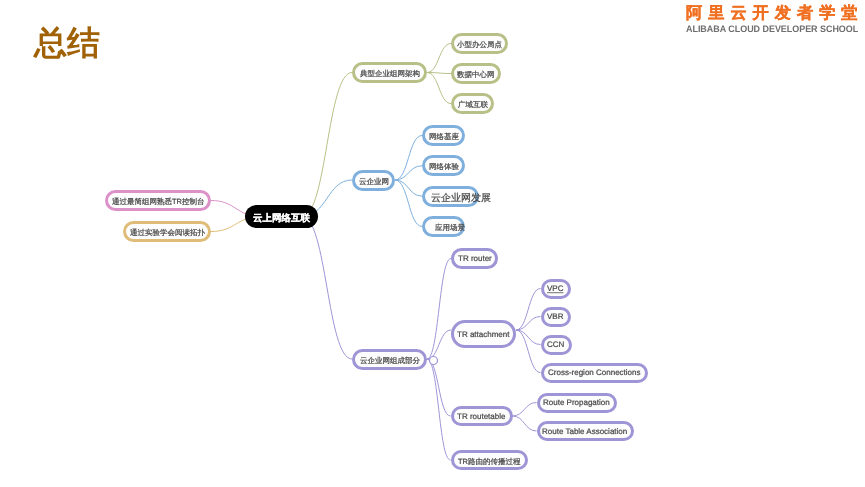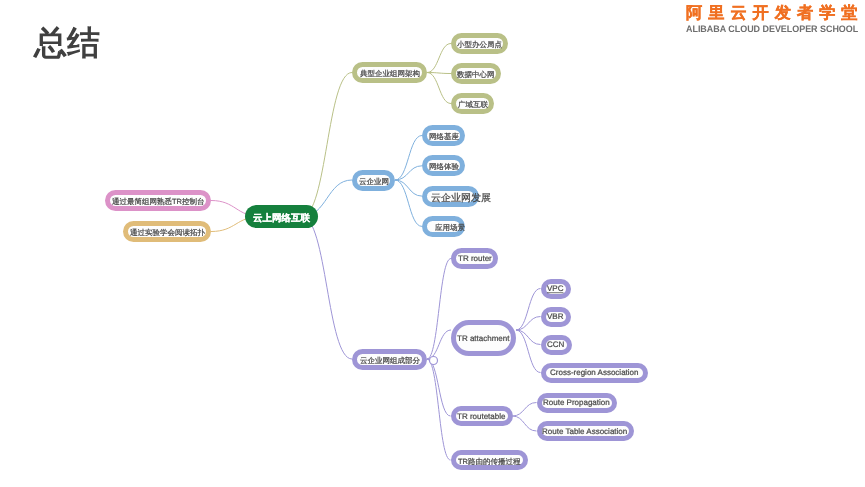--- a/index.html
+++ b/index.html
@@ -2,27 +2,27 @@
 <html><head>
 <meta charset="utf-8">
 <title>总结</title>
 <style>
   html,body{margin:0;padding:0;}
   *{-webkit-font-smoothing:antialiased;-moz-osx-font-smoothing:grayscale;
     text-rendering:geometricPrecision;}
   body{width:865px;height:487px;background:#fff;overflow:hidden;
        font-family:"Liberation Sans",sans-serif;position:relative;}
   #slide{position:absolute;left:0;top:0;width:865px;height:487px;background:#ffffff;}
-  #title{position:absolute;left:34px;top:26px;transform:translateZ(0);font-size:33px;font-weight:bold;color:#404040;
+  #title{position:absolute;left:34px;top:26px;transform:translateZ(0);font-size:33px;font-weight:bold;color:#a16207;
          letter-spacing:0px;line-height:33px;font-family:"Liberation Sans",sans-serif;}
   #logo{position:absolute;left:686px;top:5px;width:174px;text-align:left;}
   #logo .cn{transform:translateZ(0);font-size:16.2px;font-weight:bold;color:#f07022;-webkit-text-stroke:0.35px #f07022;line-height:17px;white-space:nowrap;letter-spacing:6px;}
   #logo .en{transform:translateZ(0);font-size:9.4px;font-weight:bold;color:#6e6e6e;transform:translateZ(0) scaleX(0.955);transform-origin:left center;line-height:11px;white-space:nowrap;letter-spacing:-0.02px;margin-top:1px;}
   #mm{position:absolute;left:0;top:0;width:865px;height:487px;}
-  .node{position:absolute;box-sizing:border-box;border:5px solid #14532d;border-radius:999px;
+  .node{position:absolute;box-sizing:border-box;border:3px solid #14532d;border-radius:999px;
         background:#fdfdfd;display:flex;align-items:center;justify-content:center;
         color:#484848;white-space:nowrap;}
   .node span{letter-spacing:0px;display:block;-webkit-text-stroke:0.22px currentColor;
     transform:translate3d(0,1.5px,0);will-change:transform;}
   .root{border:none;color:#fff;font-weight:bold;}
   .root span{letter-spacing:0px;}
 </style>
 </head>
 <body>
 
@@ -89,43 +89,43 @@
     </div>
     <div class="node" style="left: 422px; top: 215.9px; width: 43px; height: 21px; font-size: 7.5px; border-color: rgb(127, 176, 221); padding-left: 12px;">
       <span>应用场景</span>
     </div>
     <div class="node" style="left: 352px; top: 348.5px; width: 75px; height: 21px; font-size: 7.5px; border-color: rgb(158, 149, 214);">
       <span>云企业网组成部分</span>
     </div>
     <div class="node" style="left: 451px; top: 248px; width: 47px; height: 21px; font-size: 8px; border-color: rgb(158, 149, 214);">
       <span style="transform: translate3d(0px, 0.4px, 0px);">TR router</span>
     </div>
-    <div class="node" style="left: 451px; top: 320px; width: 65px; height: 36px; font-size: 8px; border-color: rgb(158, 149, 214); justify-content: center;">
+    <div class="node" style="left: 451px; top: 320px; width: 65px; height: 28px; font-size: 8px; border-color: rgb(158, 149, 214); justify-content: center;">
       <span style="transform: translate3d(0px, 0.4px, 0px);">TR attachment</span>
     </div>
     <div class="node" style="left: 540.5px; top: 278.5px; width: 30px; height: 20px; font-size: 8px; border-color: rgb(158, 149, 214); text-decoration: underline;">
       <span style="transform: translate3d(0px, 0.4px, 0px);">VPC</span>
     </div>
     <div class="node" style="left: 540.5px; top: 306.5px; width: 30px; height: 20px; font-size: 8px; border-color: rgb(158, 149, 214);">
       <span style="transform: translate3d(0px, 0.4px, 0px);">VBR</span>
     </div>
     <div class="node" style="left: 540.5px; top: 334.5px; width: 31px; height: 20px; font-size: 8px; border-color: rgb(158, 149, 214);">
       <span style="transform: translate3d(0px, 0.4px, 0px);">CCN</span>
     </div>
     <div class="node" style="left: 540.5px; top: 362.5px; width: 107px; height: 20px; font-size: 8px; border-color: rgb(158, 149, 214);">
-      <span style="transform: translate3d(0px, 0.4px, 0px);">Cross-region Association</span>
+      <span style="transform: translate3d(0px, 0.4px, 0px);">Cross-region Connections</span>
     </div>
     <div class="node" style="left: 450.5px; top: 406px; width: 62px; height: 20px; font-size: 8px; border-color: rgb(158, 149, 214);">
       <span style="transform: translate3d(0px, 0.4px, 0px);">TR routetable</span>
     </div>
     <div class="node" style="left: 536.5px; top: 392.5px; width: 80px; height: 20px; font-size: 8px; border-color: rgb(158, 149, 214);">
       <span style="transform: translate3d(0px, 0.4px, 0px);">Route Propagation</span>
     </div>
     <div class="node" style="left: 536.5px; top: 421px; width: 97px; height: 20px; font-size: 8px; border-color: rgb(158, 149, 214);">
       <span style="transform: translate3d(0px, 0.4px, 0px);">Route Table Association</span>
     </div>
     <div class="node" style="left: 450.5px; top: 450px; width: 77px; height: 20px; font-size: 7.5px; border-color: rgb(158, 149, 214); justify-content: center;">
       <span>TR路由的传播过程</span>
     </div>
-    <div class="node root" style="left: 245px; top: 205px; width: 73px; height: 23px; font-size: 9.5px; background: #15803d;">
+    <div class="node root" style="left: 245px; top: 205px; width: 73px; height: 23px; font-size: 9.5px; background: #000000;">
       <span>云上网络互联</span>
     </div>
   </div>
 
 </body></html>

